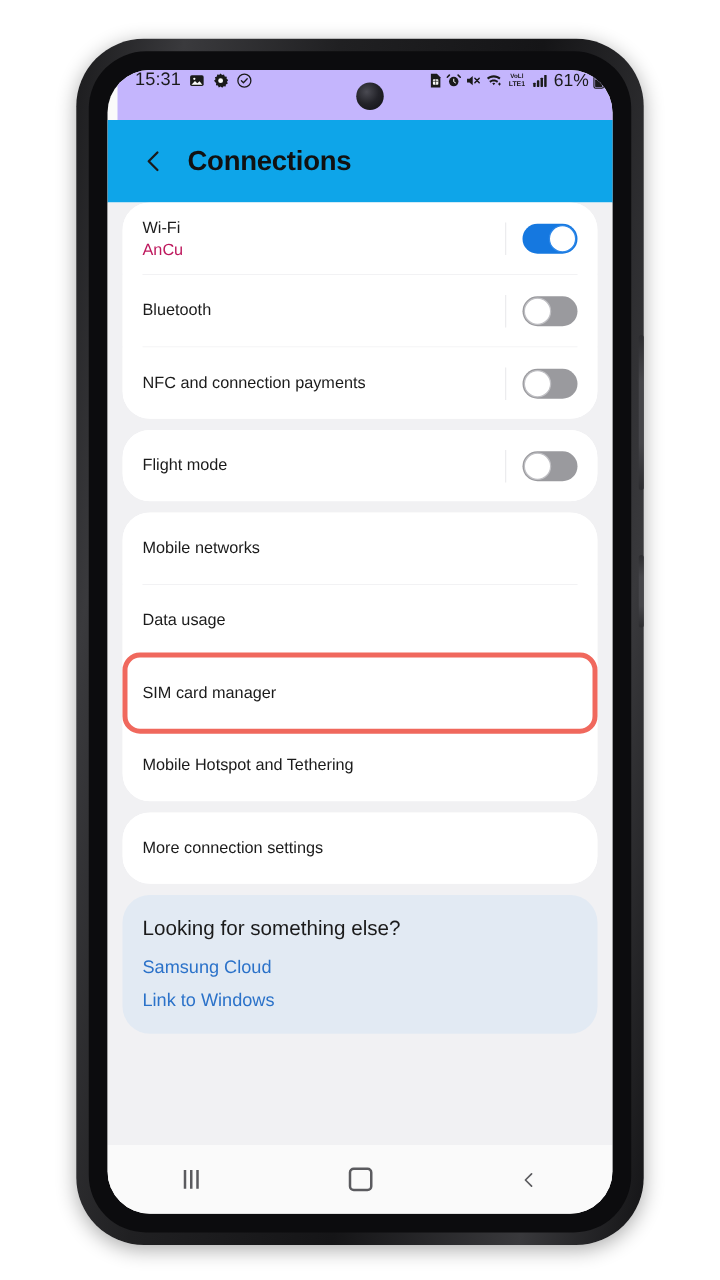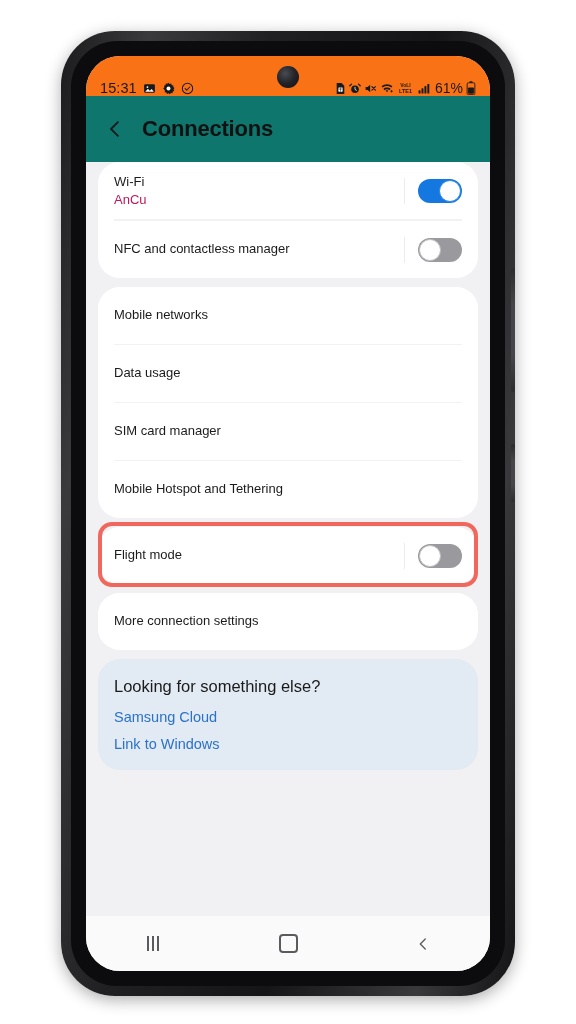--- a/index.html
+++ b/index.html
@@ -46,24 +46,24 @@
     right: 510px;
     width: 4px;
     border-radius: 2px;
     background: linear-gradient(180deg, #2c2c2f, #46464a 30%, #46464a 70%, #2c2c2f);
   }
   .btn-volume { left: 511px; top: 268px; height: 124px; }
   .btn-power  { left: 511px; top: 444px; height: 58px; }
 
   
   .statusbar {
-    position: absolute; left: 0; top: 0;
+    position: absolute; left: 8px; top: 0;
     width: 404px; height: 40px;
-    background: #f97316;
-    display: flex; align-items: flex-end;
+    background: #c4b5fd;
+    display: flex; align-items: flex-start;
     justify-content: space-between;
     padding: 0 14px;
     box-sizing: border-box;
   }
   .sb-left { display: flex; align-items: center; gap: 6px; }
   .sb-clock {
     font-size: 14.5px; color: #1a1a1a; letter-spacing: .1px;
     font-family: "Liberation Sans", sans-serif;
   }
   .sb-right { display: flex; align-items: center; gap: 3px; }
@@ -76,23 +76,23 @@
     left: 191px; top: 10px;
     width: 22px; height: 22px;
     border-radius: 50%;
     background: radial-gradient(circle at 38% 34%, #4a4a52 0%, #232329 48%, #101014 100%);
   }
 
   
   .appbar {
     position: absolute; left: 0; top: 40px;
     width: 480px; height: 66px;
-    background: #0f766e;
+    background: #0ea5e9;
     display: flex; align-items: center;
-    padding: 0 12px;
+    padding: 0 20px;
     box-sizing: border-box;
   }
   .back-btn {
     width: 34px; height: 34px;
     display: flex; align-items: center; justify-content: center;
     cursor: pointer;
   }
   .appbar-title {
     font-size: 22px; font-weight: bold; color: #111;
     margin-left: 10px; letter-spacing: -0.2px;
@@ -322,70 +322,81 @@
             <span class="row-sub">AnCu</span>
           </div>
           <div class="toggle-wrap">
             <div class="tog-sep"></div>
             <div class="toggle on">
                 <span class="knob"></span>
               </div>
           </div>
         </div>
         <div class="row-divider"></div>
-        <div class="row-divider"></div>
-        <div class="row">
-          <div class="labels">
-            <span class="row-title">NFC and contactless manager</span>
+        <div class="row">
+          <div class="labels">
+            <span class="row-title">Bluetooth</span>
           </div>
           <div class="toggle-wrap">
             <div class="tog-sep"></div>
             <div class="toggle off">
                 <span class="knob"></span>
               </div>
           </div>
         </div>
-      </div>
-
-      <div class="group">
-        <div class="row">
-          <div class="labels">
-            <span class="row-title">Mobile networks</span>
-          </div>
-        </div>
         <div class="row-divider"></div>
         <div class="row">
           <div class="labels">
-            <span class="row-title">Data usage</span>
-          </div>
-        </div>
-        <div class="row-divider"></div>
-        <div class="row">
-          <div class="labels">
-            <span class="row-title">SIM card manager</span>
-          </div>
-        </div>
-        <div class="row-divider"></div>
-        <div class="row">
-          <div class="labels">
-            <span class="row-title">Mobile Hotspot and Tethering</span>
-          </div>
-        </div>
-      </div>
-
-      <div class="group">
-        <div class="row">
-          <div class="labels">
-            <span class="row-title">Flight mode</span>
+            <span class="row-title">NFC and connection payments</span>
           </div>
           <div class="toggle-wrap">
             <div class="tog-sep"></div>
             <div class="toggle off">
                 <span class="knob"></span>
               </div>
+          </div>
+        </div>
+      </div>
+
+      <div class="group">
+        <div class="row">
+          <div class="labels">
+            <span class="row-title">Flight mode</span>
+          </div>
+          <div class="toggle-wrap">
+            <div class="tog-sep"></div>
+            <div class="toggle off">
+                <span class="knob"></span>
+              </div>
+          </div>
+        </div>
+      </div>
+
+      <div class="group">
+        <div class="row">
+          <div class="labels">
+            <span class="row-title">Mobile networks</span>
+          </div>
+        </div>
+        <div class="row-divider"></div>
+        <div class="row">
+          <div class="labels">
+            <span class="row-title">Data usage</span>
+          </div>
+        </div>
+        <div class="row-divider"></div>
+        <div class="row">
+          <div class="labels">
+            <span class="row-title">SIM card manager</span>
+          </div>
+        </div>
+        <div class="row-divider"></div>
+        <div class="row">
+          <div class="labels">
+            <span class="row-title">Mobile Hotspot and Tethering</span>
           </div>
         </div>
       </div>
 
       <div class="group">
         <div class="row">
           <div class="labels">
             <span class="row-title">More connection settings</span>
           </div>
         </div>

